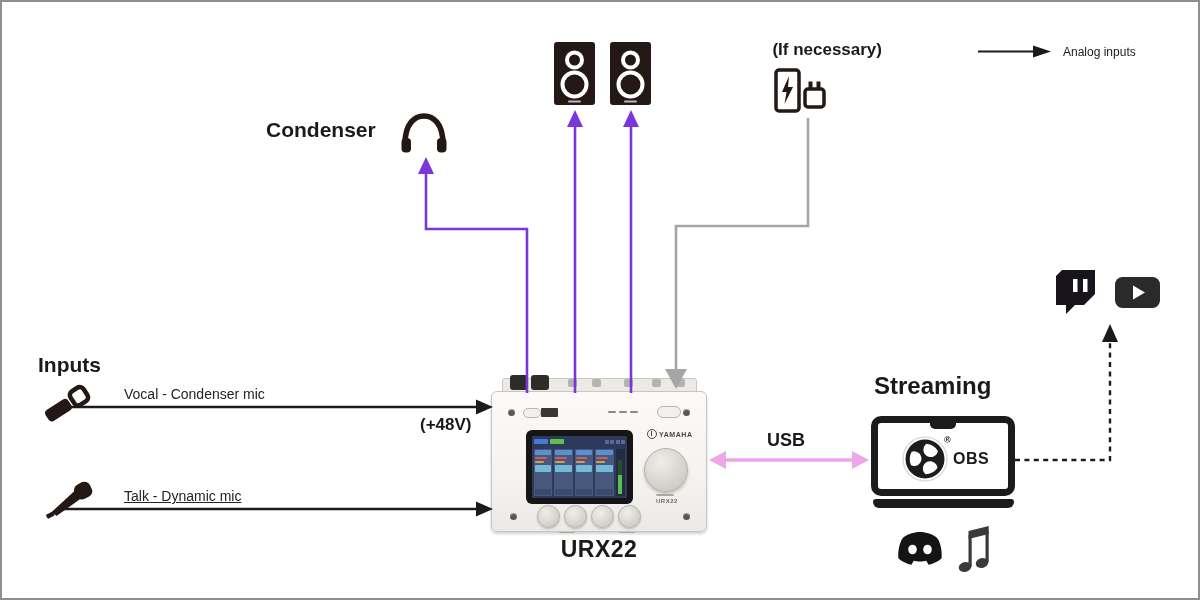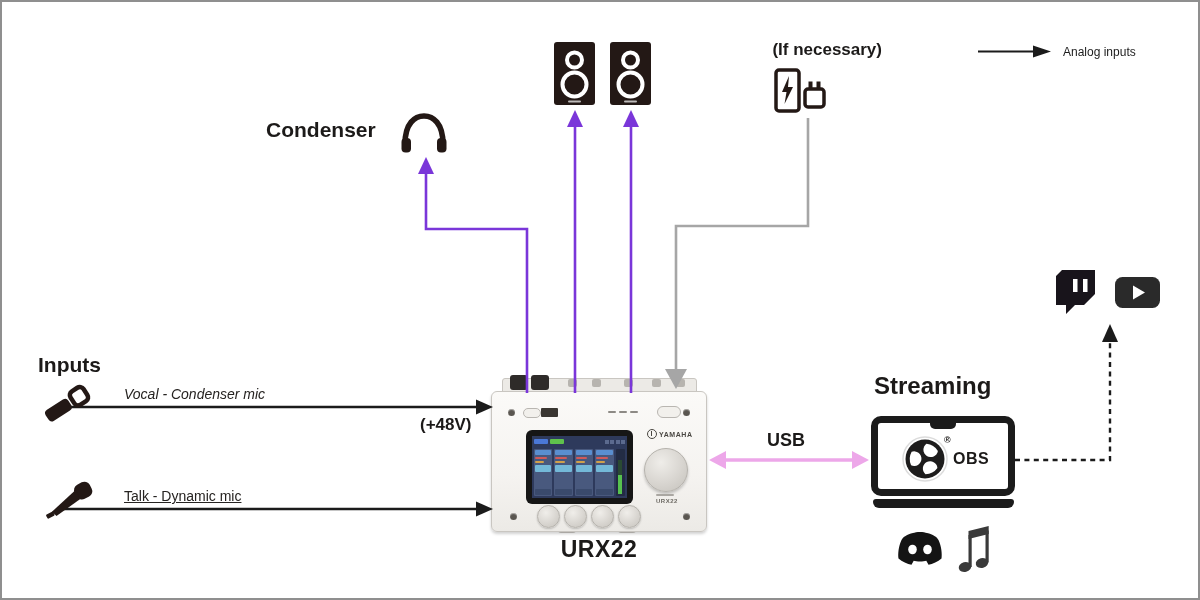--- a/index.html
+++ b/index.html
@@ -158,21 +158,21 @@
   </svg>
 
   <div class="abs h-inputs" style="left:36px;top:351px;z-index:4;">Inputs</div>
 
   <svg class="abs" style="left:38px;top:380px;z-index:4;" width="54" height="44" viewBox="0 0 54 44">
     <g transform="rotate(-33 27 22)">
       <rect x="3" y="16" width="27" height="13" rx="4" fill="#231815"></rect>
       <rect x="33.5" y="14" width="15.5" height="16" rx="4.5" fill="none" stroke="#231815" stroke-width="4.5"></rect>
     </g>
   </svg>
-  <div class="abs lbl-line" style="left:122px;top:384px;z-index:4;font-style:italic;">Vocal - Condenser mic</div>
+  <div class="abs lbl-line" style="left:122px;top:384px;z-index:4;">Vocal - Condenser mic</div>
   <div class="abs lbl-48v" style="left:398px;top:413px;z-index:4;margin-left:20px;">(+48V)</div>
 
   <svg class="abs" style="left:38px;top:476px;z-index:4;" width="60" height="46" viewBox="0 0 60 46">
     <g transform="rotate(-28 30 23)">
       <rect x="38" y="12" width="17" height="16" rx="6" fill="#231815"></rect>
       <polygon points="9,24 40,16 40,26 11,30" fill="#231815"></polygon>
       <rect x="2" y="24" width="8" height="4.5" rx="1" fill="#231815"></rect>
     </g>
   </svg>
   <div class="abs lbl-line" style="left:122px;top:486px;z-index:4;text-decoration:underline;">Talk - Dynamic mic</div>

